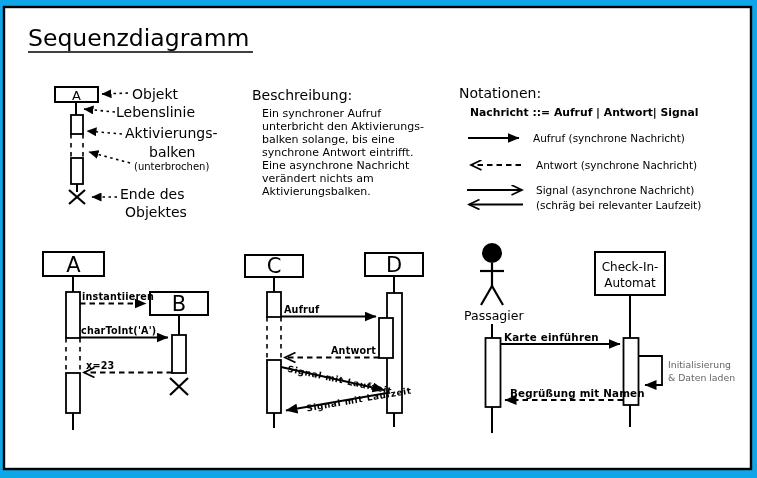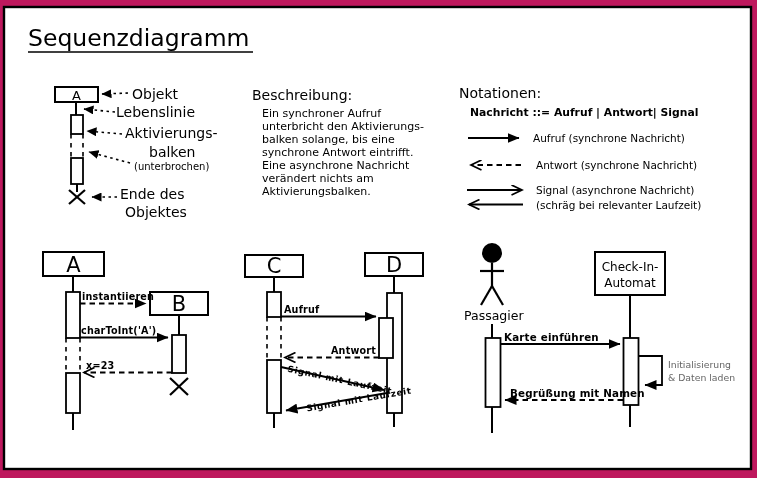--- a/index.html
+++ b/index.html
@@ -1,19 +1,19 @@
 <!DOCTYPE html>
 <html><head>
 <meta charset="utf-8">
 <style>
   html,body { margin:0; padding:0; background:#fff; }
   .stage {
     position:relative;
     width:757px; height:478px;
-    background:#be185d;
+    background:#0ea5e9;
     font-family:"DejaVu Sans","Liberation Sans",sans-serif;
   }
   svg text {
     fill:#000;
     stroke:none;
     font-family:"DejaVu Sans","Liberation Sans",sans-serif;
   }
   .ln   { stroke:#000; stroke-width:2;   fill:none; }
   .ln18 { stroke:#000; stroke-width:1.8; fill:none; }
   .box  { stroke:#000; stroke-width:2;   fill:#fff; }

